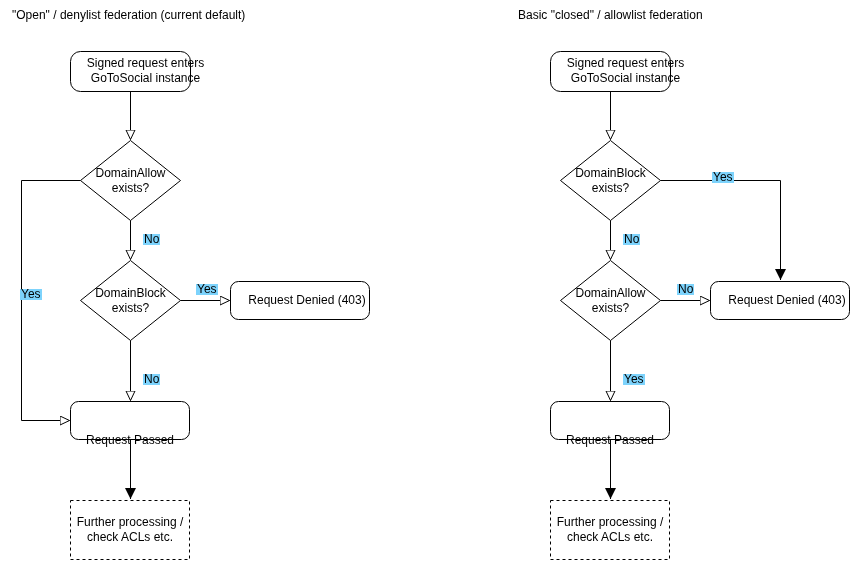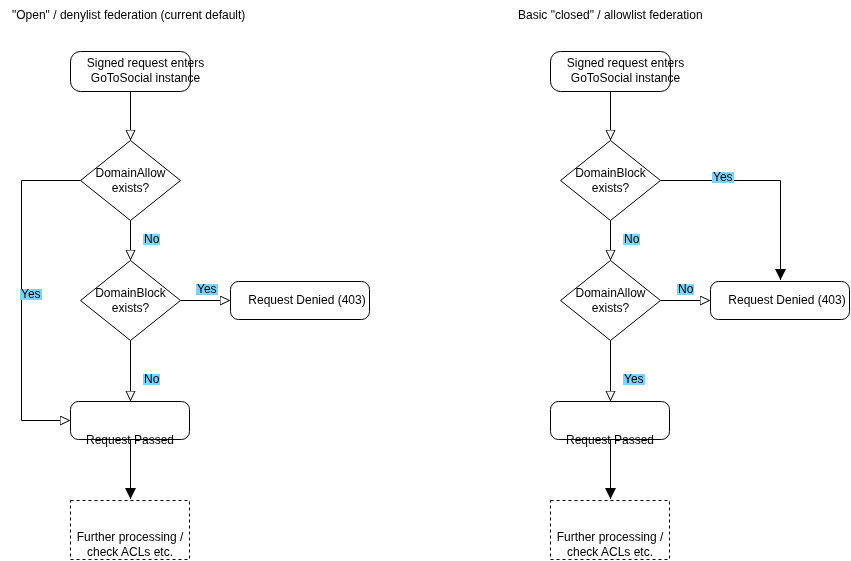--- a/index.html
+++ b/index.html
@@ -54,21 +54,21 @@
     font-size: 12px;
     line-height: 15px;
     color: #000000;
   }
   
   .nt-start   { left: 70px;  top: 51px;  width: 121px; height: 40px; padding-left: 15px; }
   .nt-d1      { left: 80px;  top: 140px; width: 101px; height: 81px; }
   .nt-d2      { left: 80px;  top: 260px; width: 101px; height: 81px; }
   .nt-denied  { left: 230px; top: 281px; width: 154px; height: 38px; }
   .nt-passed  { left: 70px;  top: 401px; width: 120px; height: 38px; margin-top: 20px; }
-  .nt-further { left: 70px;  top: 500px; width: 120px; height: 60px; justify-content: flex-end; }
+  .nt-further { left: 70px;  top: 500px; width: 120px; height: 60px; }
 </style>
 </head>
 <body>
 
 <div class="canvas">
 
   <div class="chart left">
 
     <svg width="425" height="561" viewBox="0 0 425 561">
       <defs>

